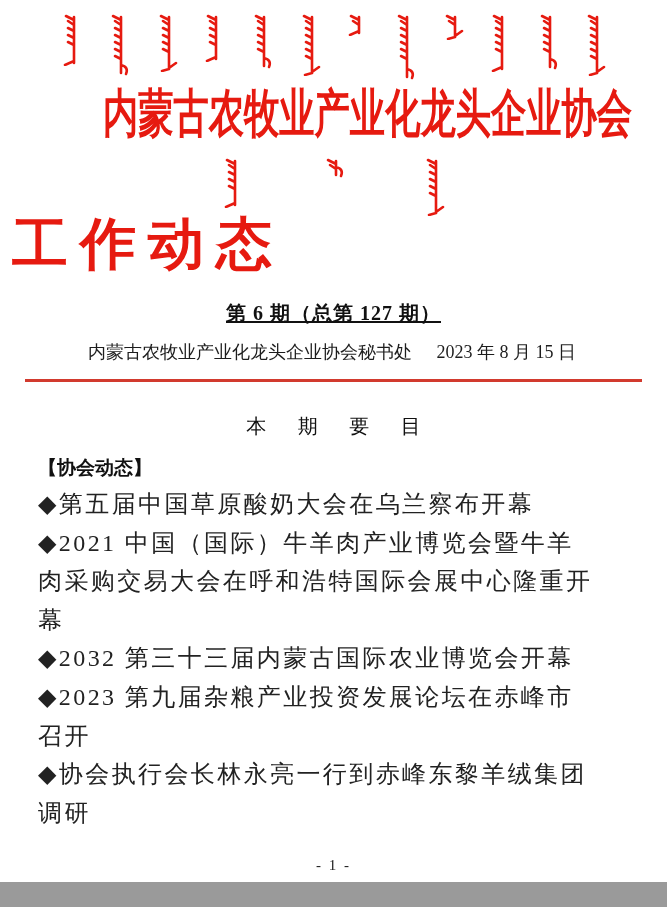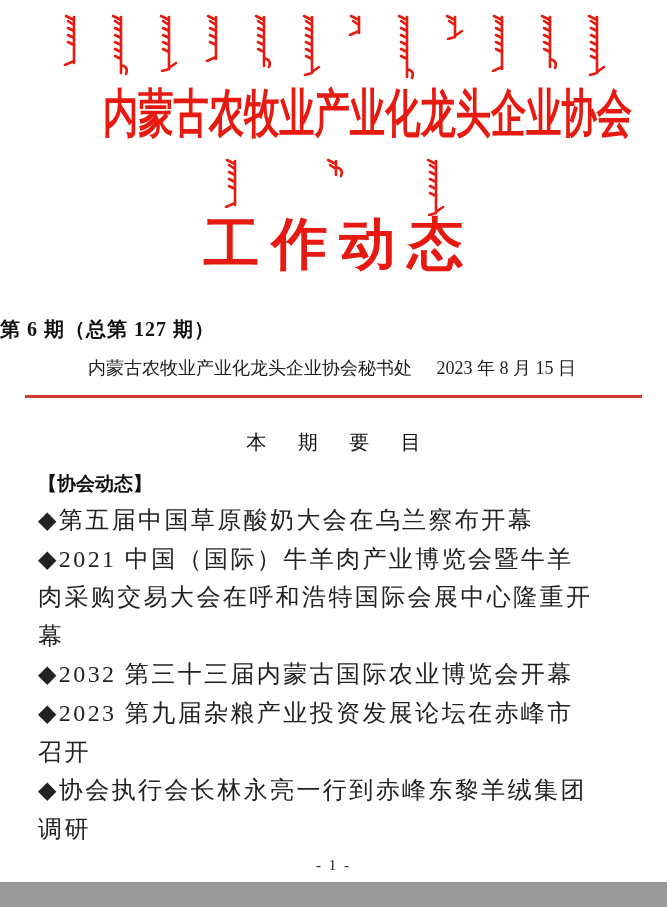--- a/index.html
+++ b/index.html
@@ -13,27 +13,27 @@
   .m-banner-top{width:548px;margin:14px auto 0;height:72px;justify-content:space-between;}
   .m-banner-mid{width:225px;margin:20px auto 0;height:58px;justify-content:space-between;}
   
   .org-title{
     text-align:center;color:#e61a10;font-weight:bold;font-size:49px;
     line-height:1.06;white-space:nowrap;margin-top:0;
   }
   .org-title-inner{display:inline-block;transform:scale(0.72,1.06);transform-origin:center top;}
   
   .bulletin-title{
-    text-align:center;color:#e61a10;font-weight:bold;font-size:56px;
+    color:#e61a10;font-weight:bold;font-size:56px;
     letter-spacing:12px;line-height:1;margin-top:0;white-space:nowrap;
     text-indent:12px;
   }
   .issue-line{
-    text-align:left;font-weight:bold;font-size:20px;letter-spacing:1px;
-    margin-top:44px;color:#111;
+    text-align:center;font-weight:bold;font-size:20px;letter-spacing:1px;
+    margin-top:28px;color:#111;text-decoration:underline;
   }
   .pub-row{
     display:flex;justify-content:space-between;align-items:baseline;
     padding:0 91px 0 88px;margin-top:13px;font-size:18px;color:#1d1d1d;
   }
   .rule{height:3px;background:#d23a2e;margin:15px 25px 0 25px;}
   .toc-heading{
     text-align:center;font-family:"Liberation Sans","DejaVu Sans",sans-serif;
     font-weight:normal;font-size:20px;letter-spacing:13px;margin-top:31px;color:#111;
     text-indent:13px;

